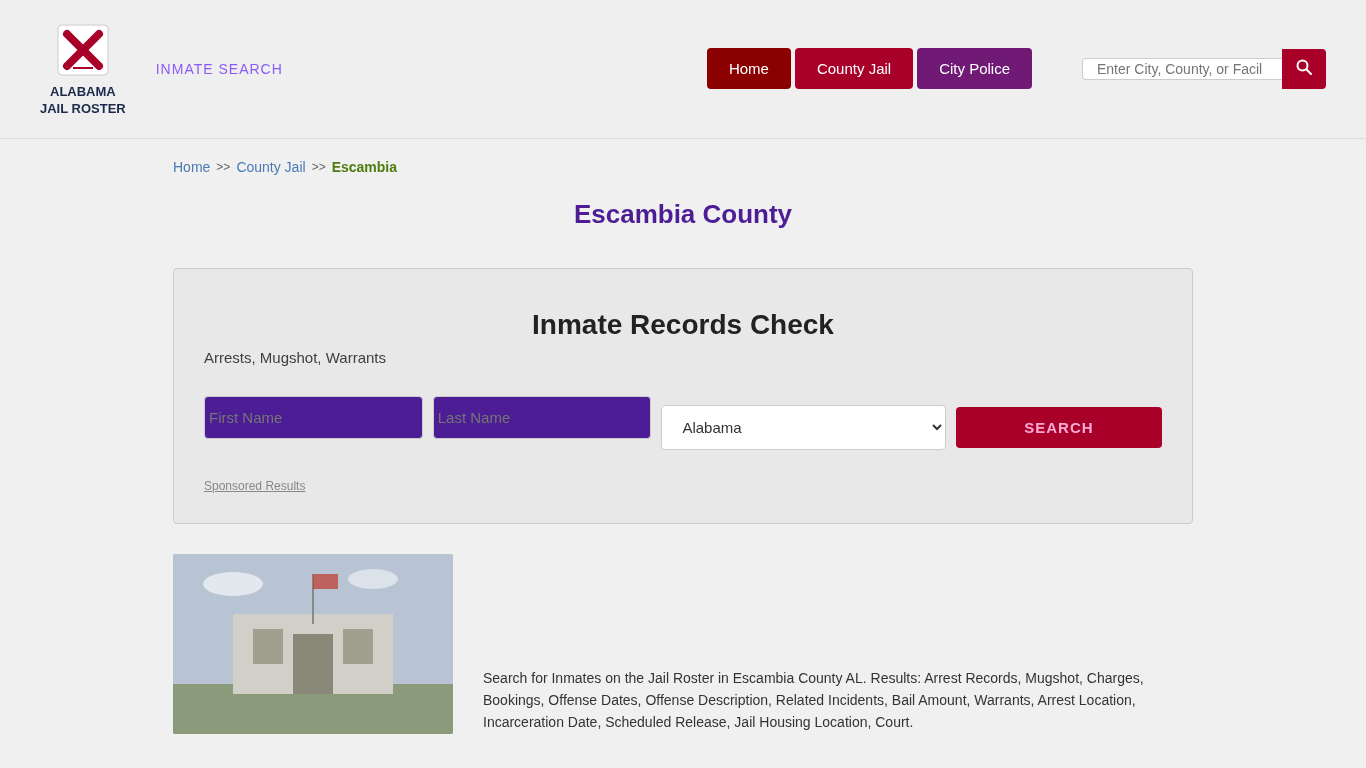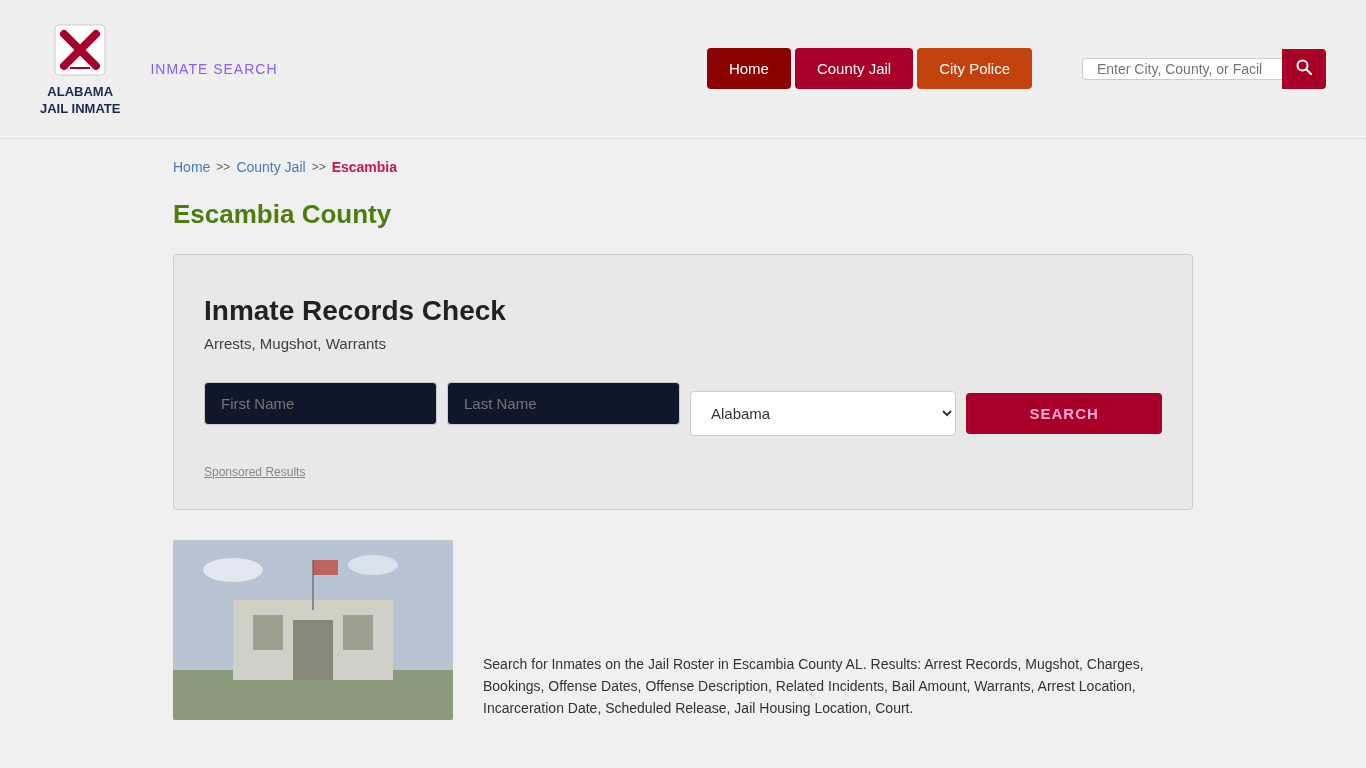--- a/index.html
+++ b/index.html
@@ -55,21 +55,21 @@
       font-weight: 500;
       color: white;
     }
     .nav-btn-home {
       background: #8b0000;
     }
     .nav-btn-county {
       background: #a80028;
     }
     .nav-btn-city {
-      background: #c2410c;
+      background: #701a75;
     }
     .search-bar-wrap {
       display: flex;
       align-items: center;
       margin-left: 20px;
     }
     .search-input-header {
       padding: 2px 14px;
       border: 1px solid #ccc;
       border-right: none;
@@ -107,64 +107,64 @@
     .breadcrumb a {
       color: #4a7ab5;
       text-decoration: none;
     }
     .breadcrumb .separator {
       color: #666;
       font-size: 12px;
     }
     .breadcrumb .current {
       font-weight: bold;
-      color: #be185d;
+      color: #4d7c0f;
     }
 
     
     .page-title {
-      text-align: left;
+      text-align: center;
       font-size: 26px;
       font-weight: bold;
-      color: #4d7c0f;
-      margin-bottom: 24px;
+      color: #4c1d95;
+      margin-bottom: 38px;
     }
 
     
     .records-box {
       background: #e8e8e8;
       border: 1px solid #ccc;
       border-radius: 4px;
       padding: 40px 30px 30px;
       margin-bottom: 30px;
     }
     .records-title {
-      text-align: left;
+      text-align: center;
       font-size: 28px;
       font-weight: bold;
       color: #222;
       margin-bottom: 8px;
     }
     .records-subtitle {
       font-size: 15px;
       color: #404040;
       margin-bottom: 30px;
     }
     .search-form {
       display: flex;
       gap: 10px;
       align-items: center;
       margin-bottom: 20px;
     }
     .search-form input {
-      padding: 12px 16px;
+      padding: 12px 4px;
       border: 1px solid #ccc;
       border-radius: 4px;
       font-size: 15px;
-      background: #0f172a;
+      background: #4c1d95;
       color: #999;
     }
     .first-name-input { flex: 1; }
     .last-name-input { flex: 1; }
     .state-select {
       flex: 1.2;
       padding: 12px 16px;
       border: 1px solid #ccc;
       border-radius: 4px;
       font-size: 15px;
@@ -227,21 +227,21 @@
     <svg class="logo-icon" viewBox="0 0 60 60" xmlns="http://www.w3.org/2000/svg">
 
       <rect x="5" y="5" width="50" height="50" rx="4" fill="white" stroke="#ccc" stroke-width="1"></rect>
 
       <line x1="14" y1="14" x2="46" y2="46" stroke="#a80028" stroke-width="8" stroke-linecap="round"></line>
       <line x1="46" y1="14" x2="14" y2="46" stroke="#a80028" stroke-width="8" stroke-linecap="round"></line>
 
       <line x1="20" y1="48" x2="40" y2="48" stroke="#a80028" stroke-width="2"></line>
     </svg>
     <div class="logo-text">
-      <span>ALABAMA</span><br><span>JAIL INMATE</span>
+      <span>ALABAMA</span><br><span>JAIL ROSTER</span>
     </div>
   </a>
 
   <a class="inmate-search-link" href="#">
     <span>INMATE SEARCH</span>
   </a>
 
   <div class="nav-buttons">
     <button class="nav-btn nav-btn-home">Home</button>
     <button class="nav-btn nav-btn-county">County Jail</button>

